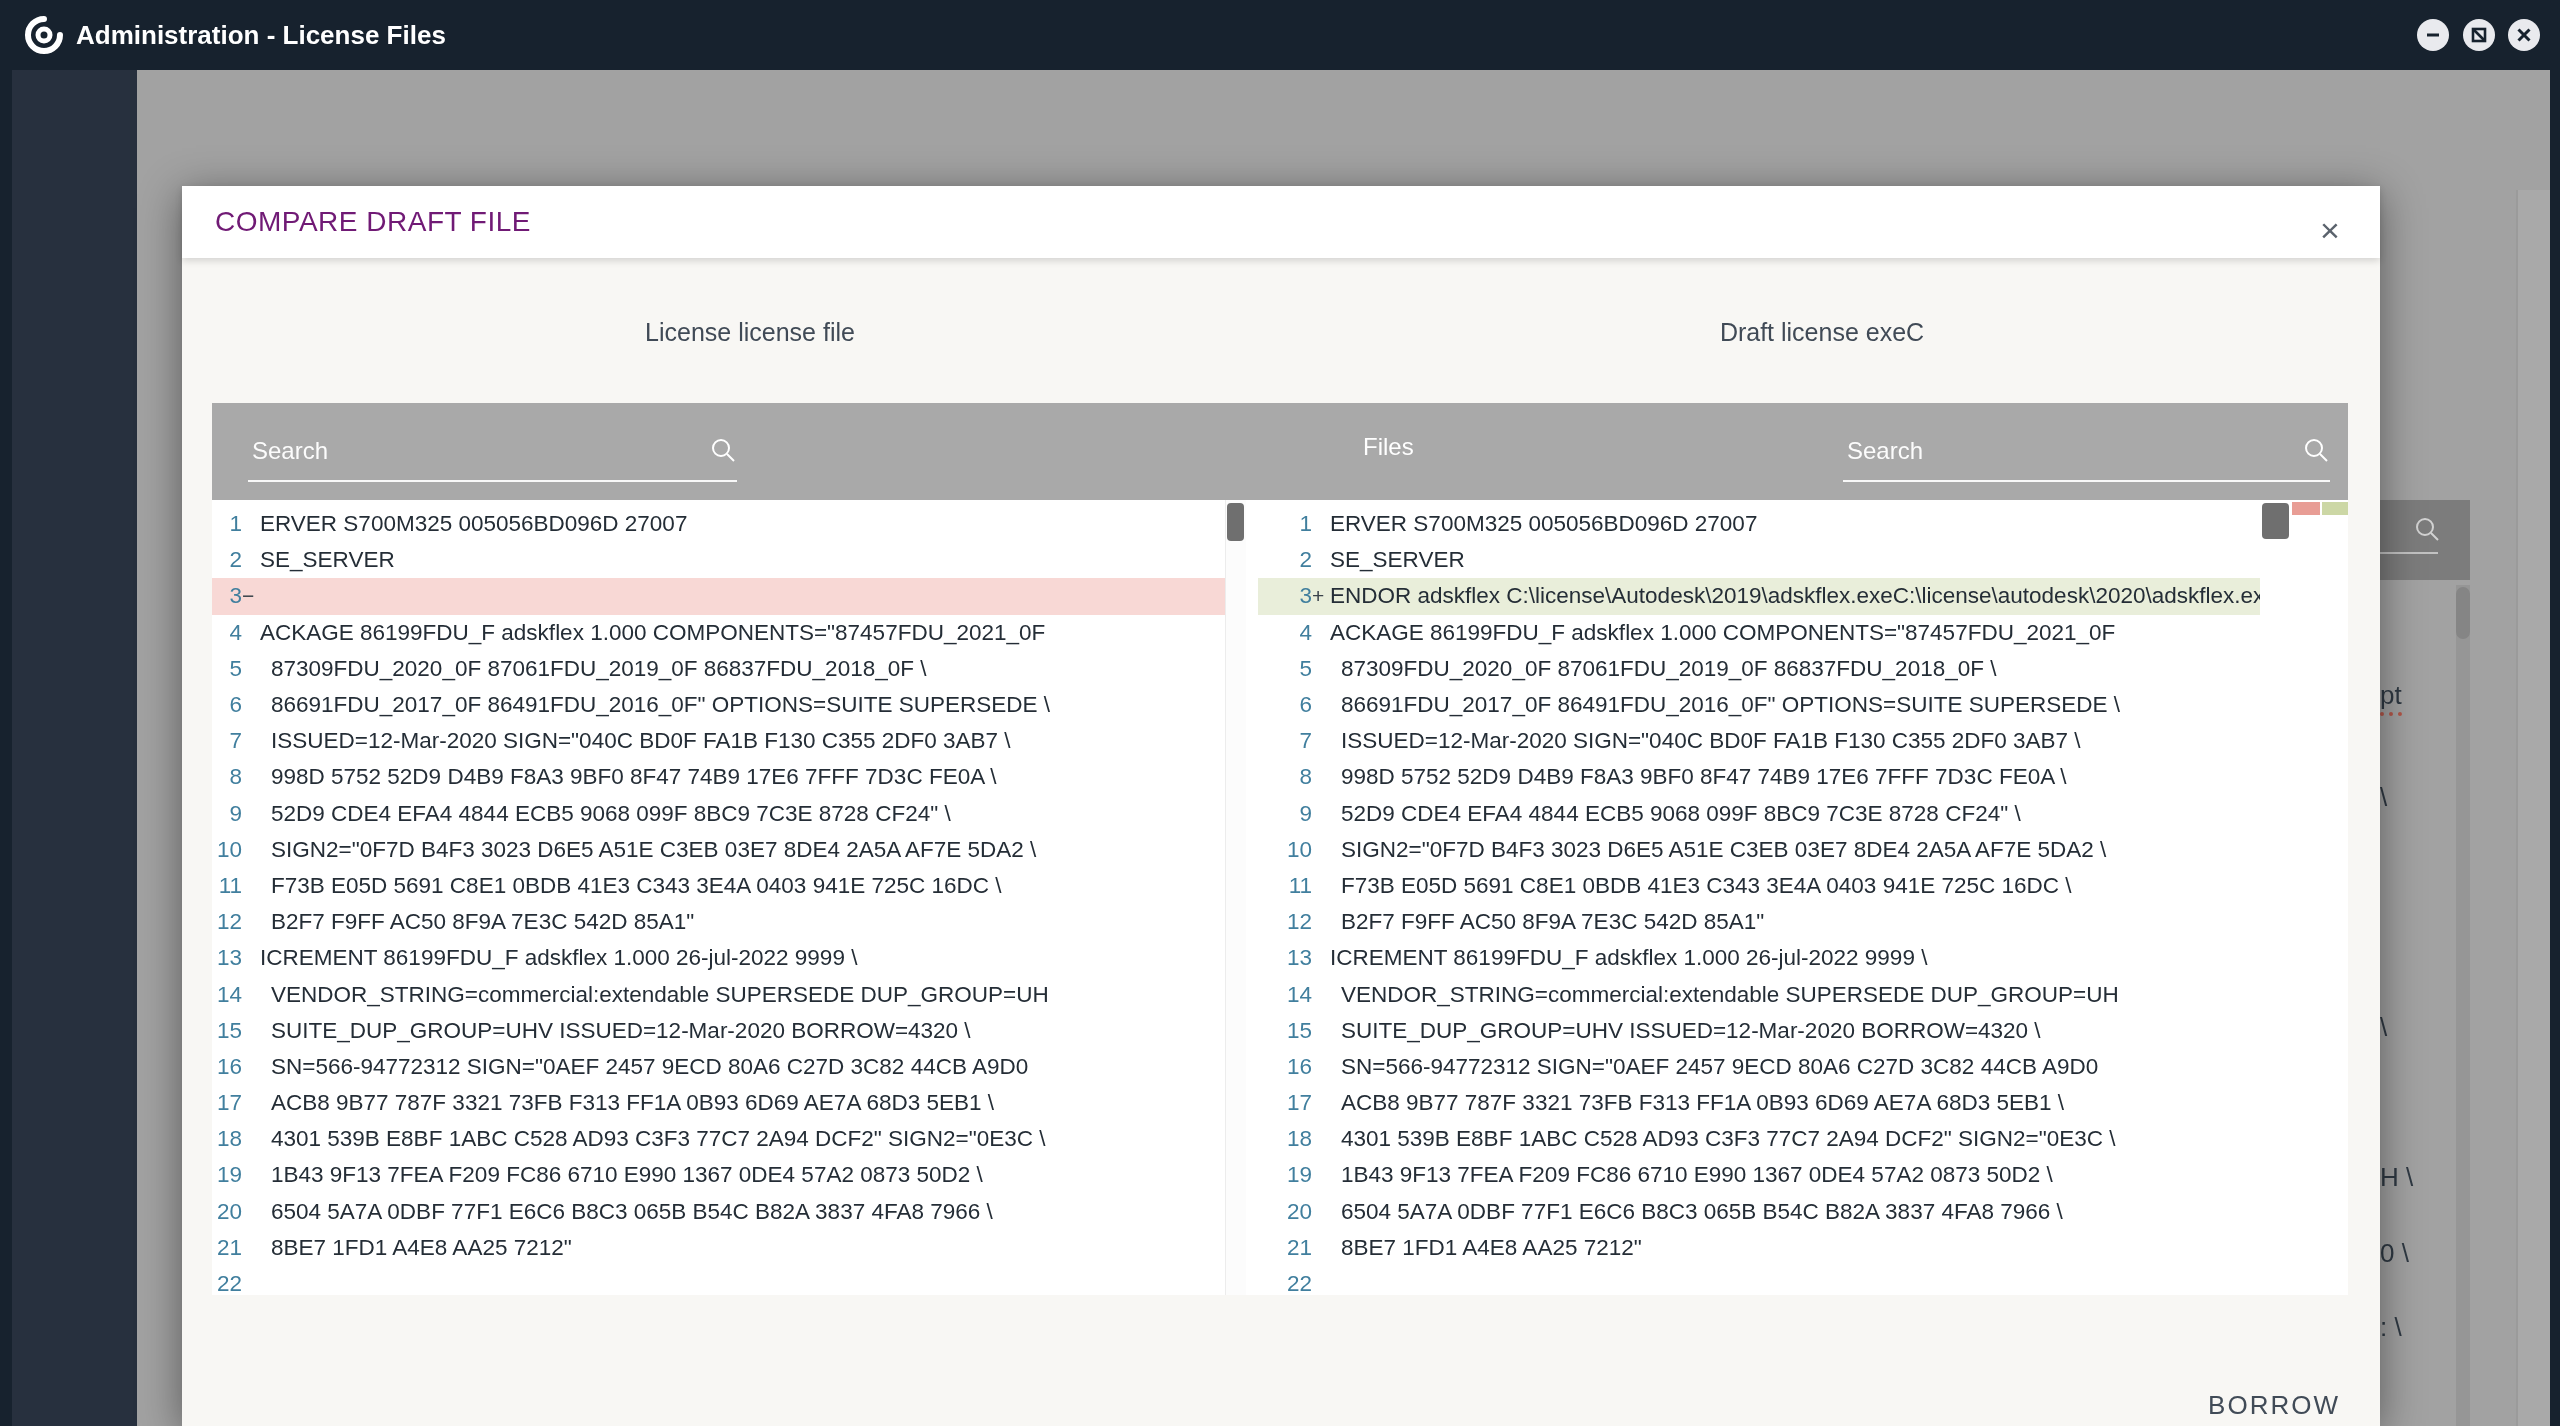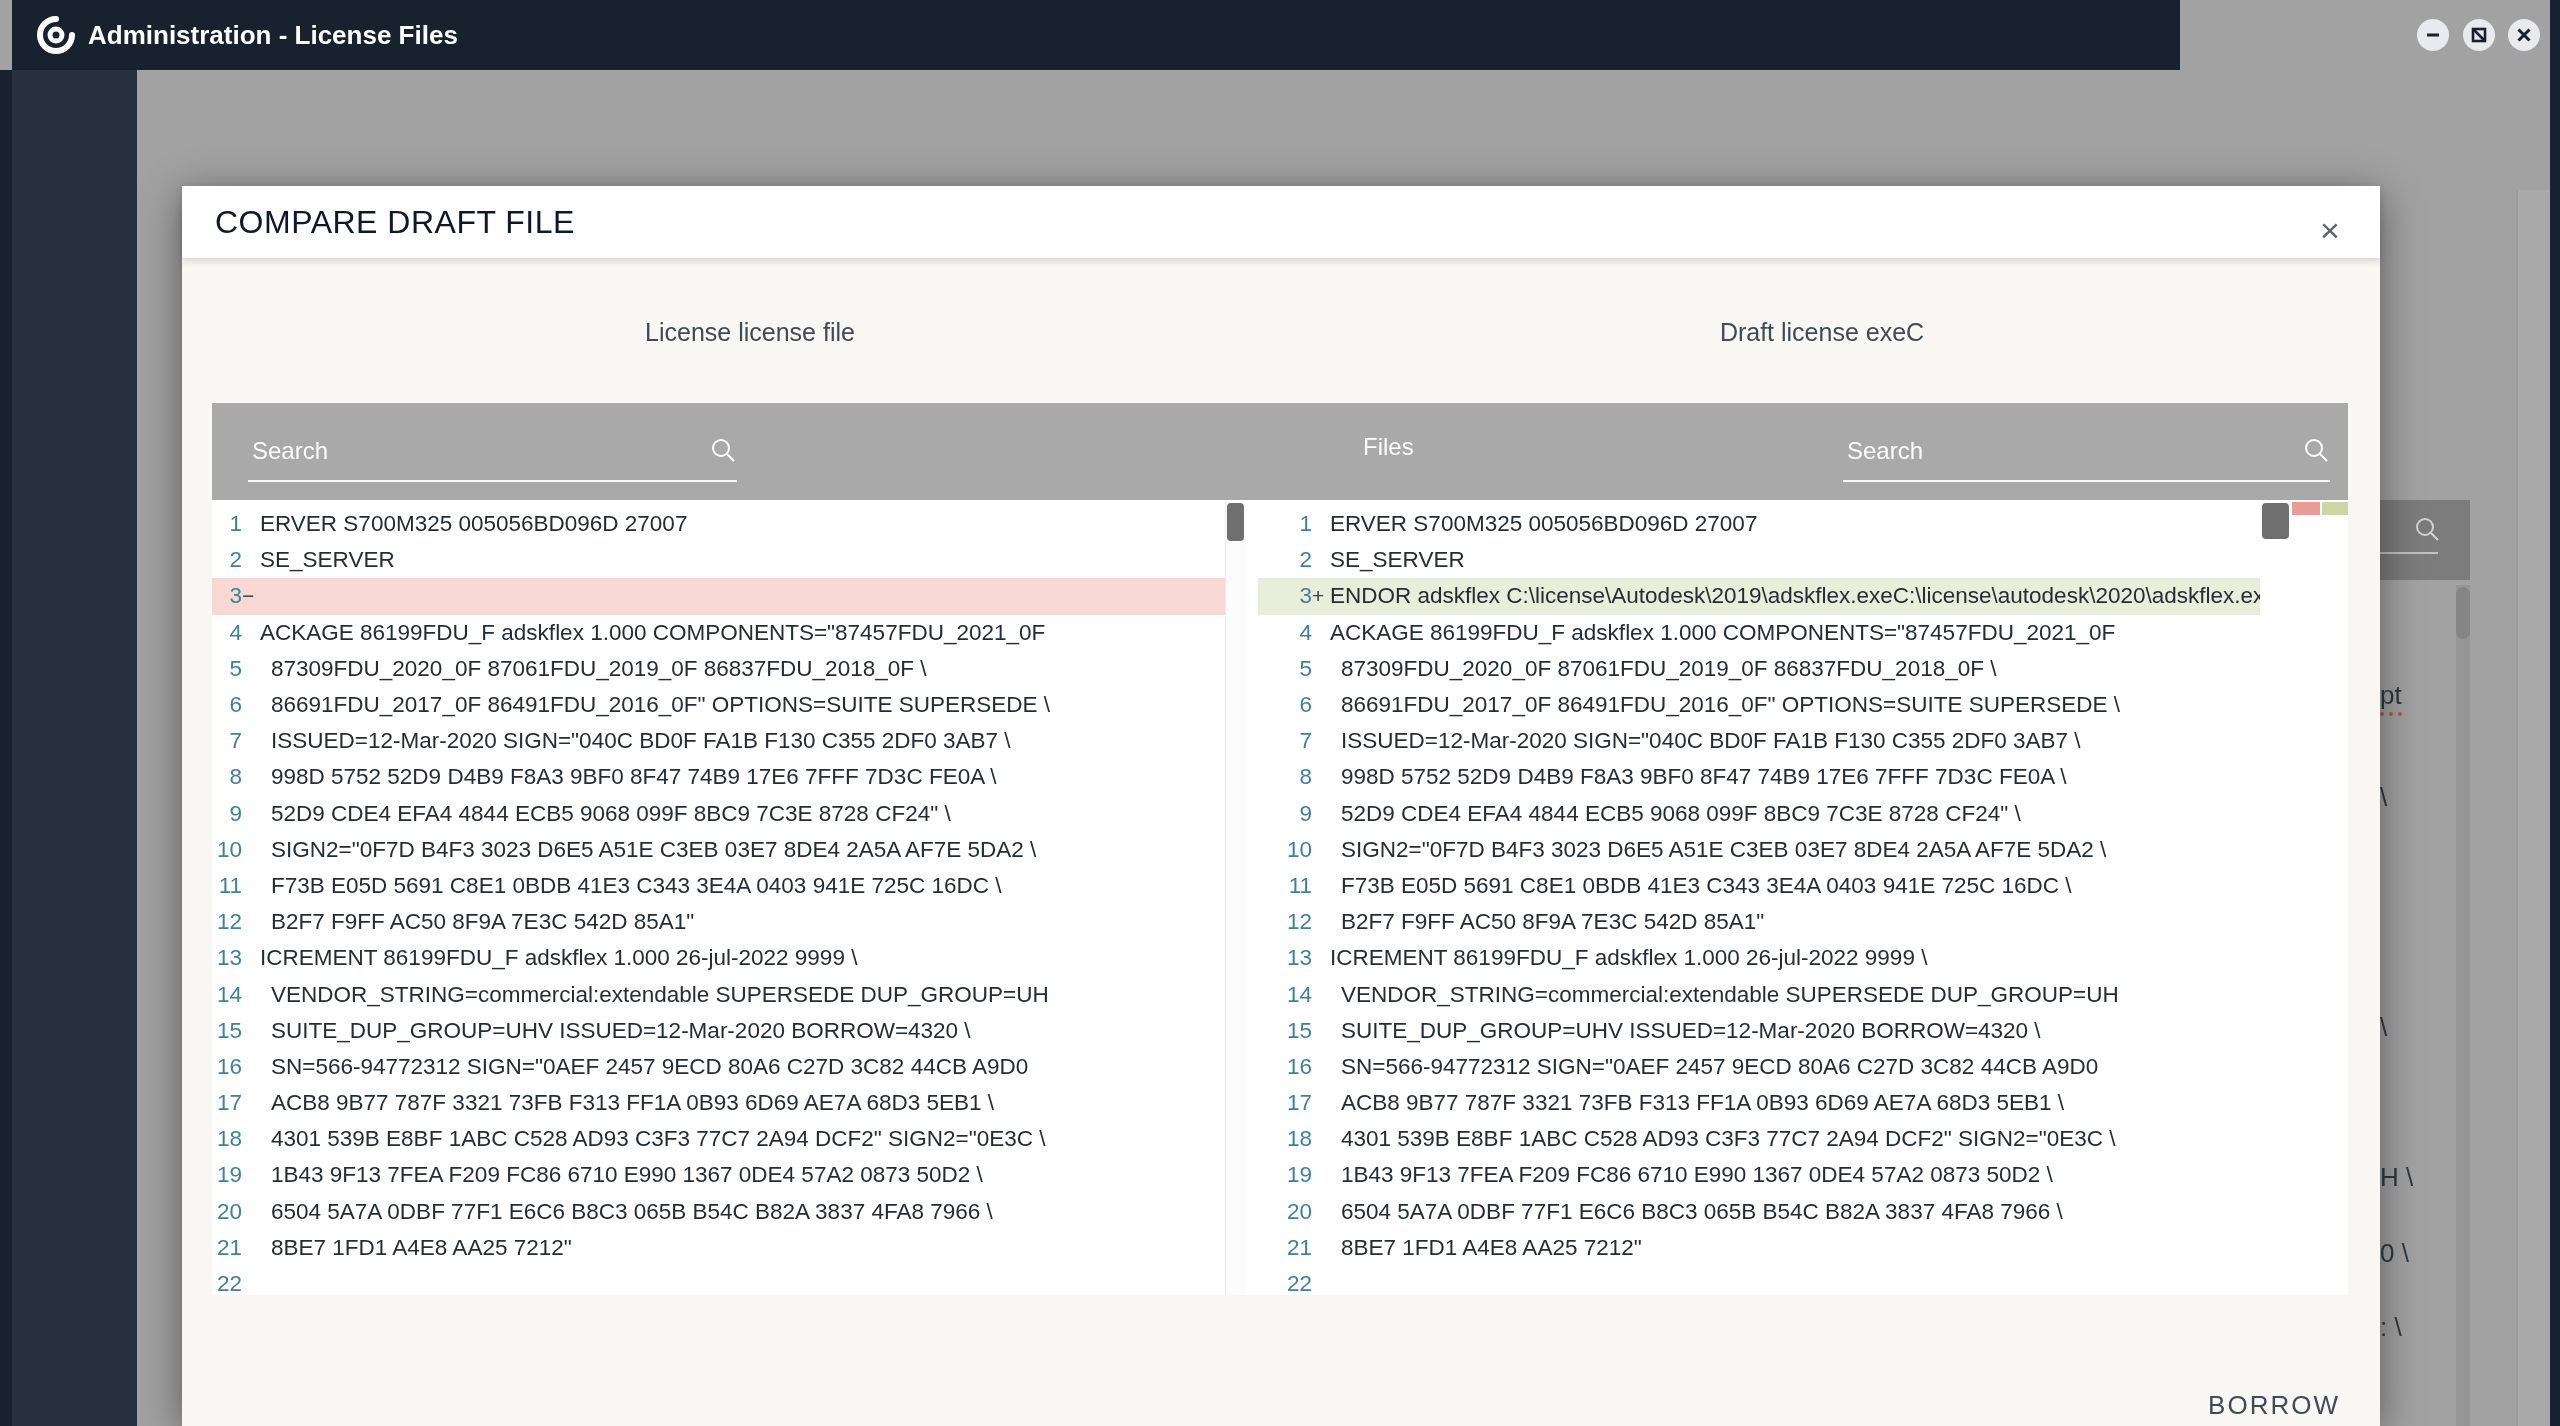--- a/index.html
+++ b/index.html
@@ -1,21 +1,21 @@
 <!DOCTYPE html>
 <html style="--titlebar: #17222e; --sidebar: #27303e; --chevron: #4667ae; --overlay: #a2a2a2; --overlayDark: #7c7c7c; --modalBody: #f8f7f4; --toolbar: #a9a9a9; --lineNum: #417f9e; --textDark: #242d36; --delBg: #f8d8d5; --delMark: #efa9a1; --addBg: #e9eeda; --thumb: #6f6f6f; --mapDel: #e89d95; --mapAdd: #ccd7a5; --fragRed: #b35749;"><head>
 <meta charset="utf-8">
 <style>
   html,body{margin:0;padding:0;}
   body{position:relative;width:2560px;height:1426px;overflow:hidden;
        font-family:"Liberation Sans",sans-serif;background:#a2a2a2;}
   .abs{position:absolute;}
 
   
-  #titlebar{left:12px;top:0;width:2168px;height:70px;background:var(--titlebar,#17222e);z-index:30;}
+  #titlebar{left:0;top:0;width:2560px;height:70px;background:var(--titlebar,#17222e);z-index:30;}
   #app-logo{left:24px;top:15px;width:40px;height:40px;}
   #app-title{left:76px;top:0;height:70px;line-height:70px;color:#fff;font-size:26px;font-weight:bold;}
   .winbtn{top:19px;width:32px;height:32px;border-radius:50%;background:#e9eaee;display:flex;
           align-items:center;justify-content:center;z-index:31;}
   #btn-min{left:2417px;} #btn-max{left:2463px;} #btn-close{left:2508px;}
   #frame-left{left:0;top:70px;width:12px;height:1356px;background:var(--titlebar,#17222e);z-index:5;}
   #frame-right{left:2550px;top:0;width:10px;height:1426px;background:var(--titlebar,#17222e);z-index:31;}
   #sidebar{left:12px;top:70px;width:125px;height:1356px;background:var(--sidebar,#27303e);z-index:5;}
   #sidebar-expand{left:44px;top:76px;font-size:40px;color:var(--chevron,#4667ae);font-weight:bold;}
 
@@ -35,21 +35,21 @@
   .bg-frag{left:2380px;color:#2f3943;font-size:26px;z-index:3;white-space:pre;}
   #frag-0{top:680px;} #frag-1{top:782px;} #frag-2{top:1012px;}
   #frag-3{top:1162px;} #frag-4{top:1238px;} #frag-5{top:1312px;}
   #frag-0{border-bottom:4px dotted var(--fragRed,#b35749);padding-bottom:1px;}
 
   
   #modal-body{left:182px;top:186px;width:2198px;height:1240px;background:var(--modalBody,#f8f7f4);
               z-index:10;box-shadow:0 8px 40px rgba(0,0,0,.45);}
   #modal-header{left:182px;top:186px;width:2198px;height:72px;background:#fff;z-index:12;
                 box-shadow:0 3px 7px rgba(0,0,0,.14);}
-  #modal-title{left:215px;top:186px;height:59px;line-height:72px;font-size:32px;color:#0f172a;
+  #modal-title{left:215px;top:186px;height:59px;line-height:72px;font-size:28px;color:#701a75;
                letter-spacing:.5px;z-index:13;}
   #modal-close{left:2308px;top:208px;width:44px;height:44px;z-index:13;display:flex;
                align-items:center;justify-content:center;font-size:34px;color:#5b636d;cursor:pointer;}
   .panel-label{top:318px;width:800px;height:34px;text-align:center;font-size:25px;color:#404a56;z-index:12;}
   #label-left{left:350px;} #label-right{left:1422px;}
 
   
   #toolbar{left:212px;top:403px;width:2136px;height:97px;background:var(--toolbar,#a9a9a9);z-index:12;}
   .search-input{background:transparent;border:none;outline:none;color:#fff;font-size:24px;
                 font-family:"Liberation Sans",sans-serif;z-index:13;}

